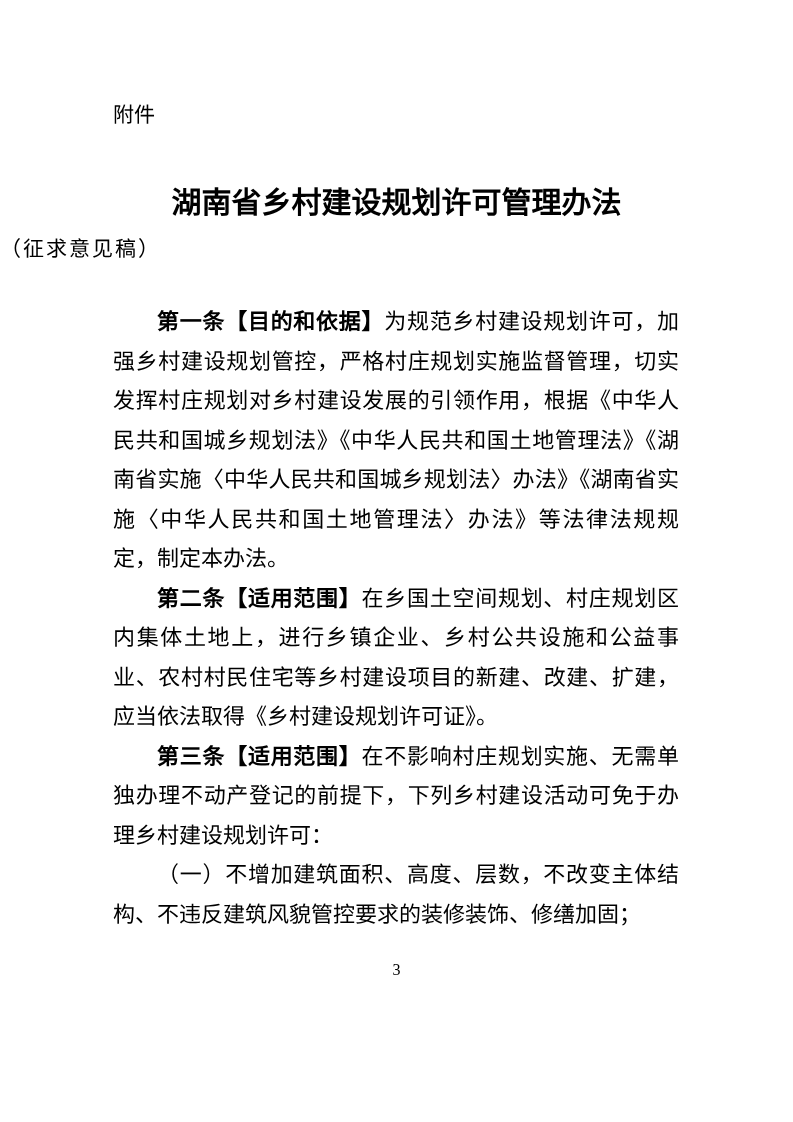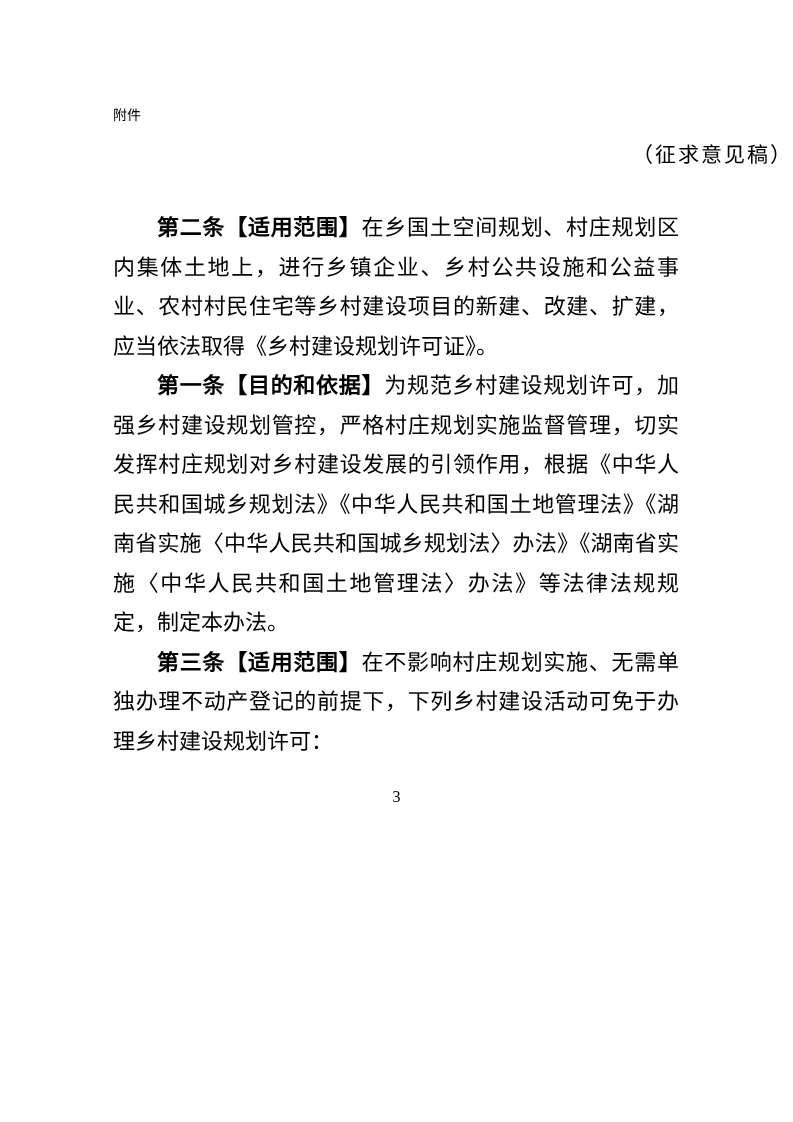--- a/index.html
+++ b/index.html
@@ -19,37 +19,37 @@
   .page {
     width: 793px;
     height: 1122px;
     padding-top: 103px;
     background: #ffffff;
   }
   .attachment {
     margin-left: 113px;
     font-family: "Liberation Sans", "DejaVu Sans", sans-serif;
     font-weight: 500;
-    font-size: 14px;
+    font-size: 21px;
     line-height: 24px;
     color: #000000;
   }
   .title {
     margin: 58px 0 0 0;
     text-align: center;
     font-family: "Liberation Serif", "DejaVu Serif", serif;
     font-weight: 700;
     font-size: 30px;
     line-height: 36px;
     letter-spacing: 0px;
     color: #000000;
   }
   .subtitle {
     margin-top: 16px;
-    text-align: right;
+    text-align: left;
     font-family: "Liberation Serif", "DejaVu Serif", serif;
     font-size: 21px;
     line-height: 25px;
     letter-spacing: 2px;
     color: #000000;
   }
   .body-text {
     margin: 40px 0 0 113px;
     width: 566px;
     font-size: 22px;
@@ -75,30 +75,32 @@
     color: #000000;
   }
 </style>
 </head>
 <body>
 
 <div class="page">
 
   <div class="attachment">附件</div>
 
+  <h1 class="title">湖南省乡村建设规划许可管理办法</h1>
 
   <div class="subtitle">（征求意见稿）</div>
 
   <div class="body-text">
 
+    <p><strong class="article-lead">第一条【目的和依据】</strong><span>为规范乡村建设规划许可，加强乡村建设规划管控，严格村庄规划实施监督管理，切实发挥村庄规划对乡村建设发展的引领作用，根据《中华人民共和国城乡规划法》《中华人民共和国土地管理法》《湖南省实施〈中华人民共和国城乡规划法〉办法》《湖南省实施〈中华人民共和国土地管理法〉办法》等法律法规规定，制定本办法。</span></p>
+
     <p><strong class="article-lead">第二条【适用范围】</strong><span>在乡国土空间规划、村庄规划区内集体土地上，进行乡镇企业、乡村公共设施和公益事业、农村村民住宅等乡村建设项目的新建、改建、扩建，应当依法取得《乡村建设规划许可证》。</span></p>
-
-    <p><strong class="article-lead">第一条【目的和依据】</strong><span>为规范乡村建设规划许可，加强乡村建设规划管控，严格村庄规划实施监督管理，切实发挥村庄规划对乡村建设发展的引领作用，根据《中华人民共和国城乡规划法》《中华人民共和国土地管理法》《湖南省实施〈中华人民共和国城乡规划法〉办法》《湖南省实施〈中华人民共和国土地管理法〉办法》等法律法规规定，制定本办法。</span></p>
 
 
     <p><strong class="article-lead">第三条【适用范围】</strong><span>在不影响村庄规划实施、无需单独办理不动产登记的前提下，下列乡村建设活动可免于办理乡村建设规划许可：</span></p>
 
+    <p><strong class="article-lead"></strong><span>（一）不增加建筑面积、高度、层数，不改变主体结构、不违反建筑风貌管控要求的装修装饰、修缮加固；</span></p>
 
   </div>
 
   <div class="page-number">3</div>
 
 </div>
 
 </body></html>

